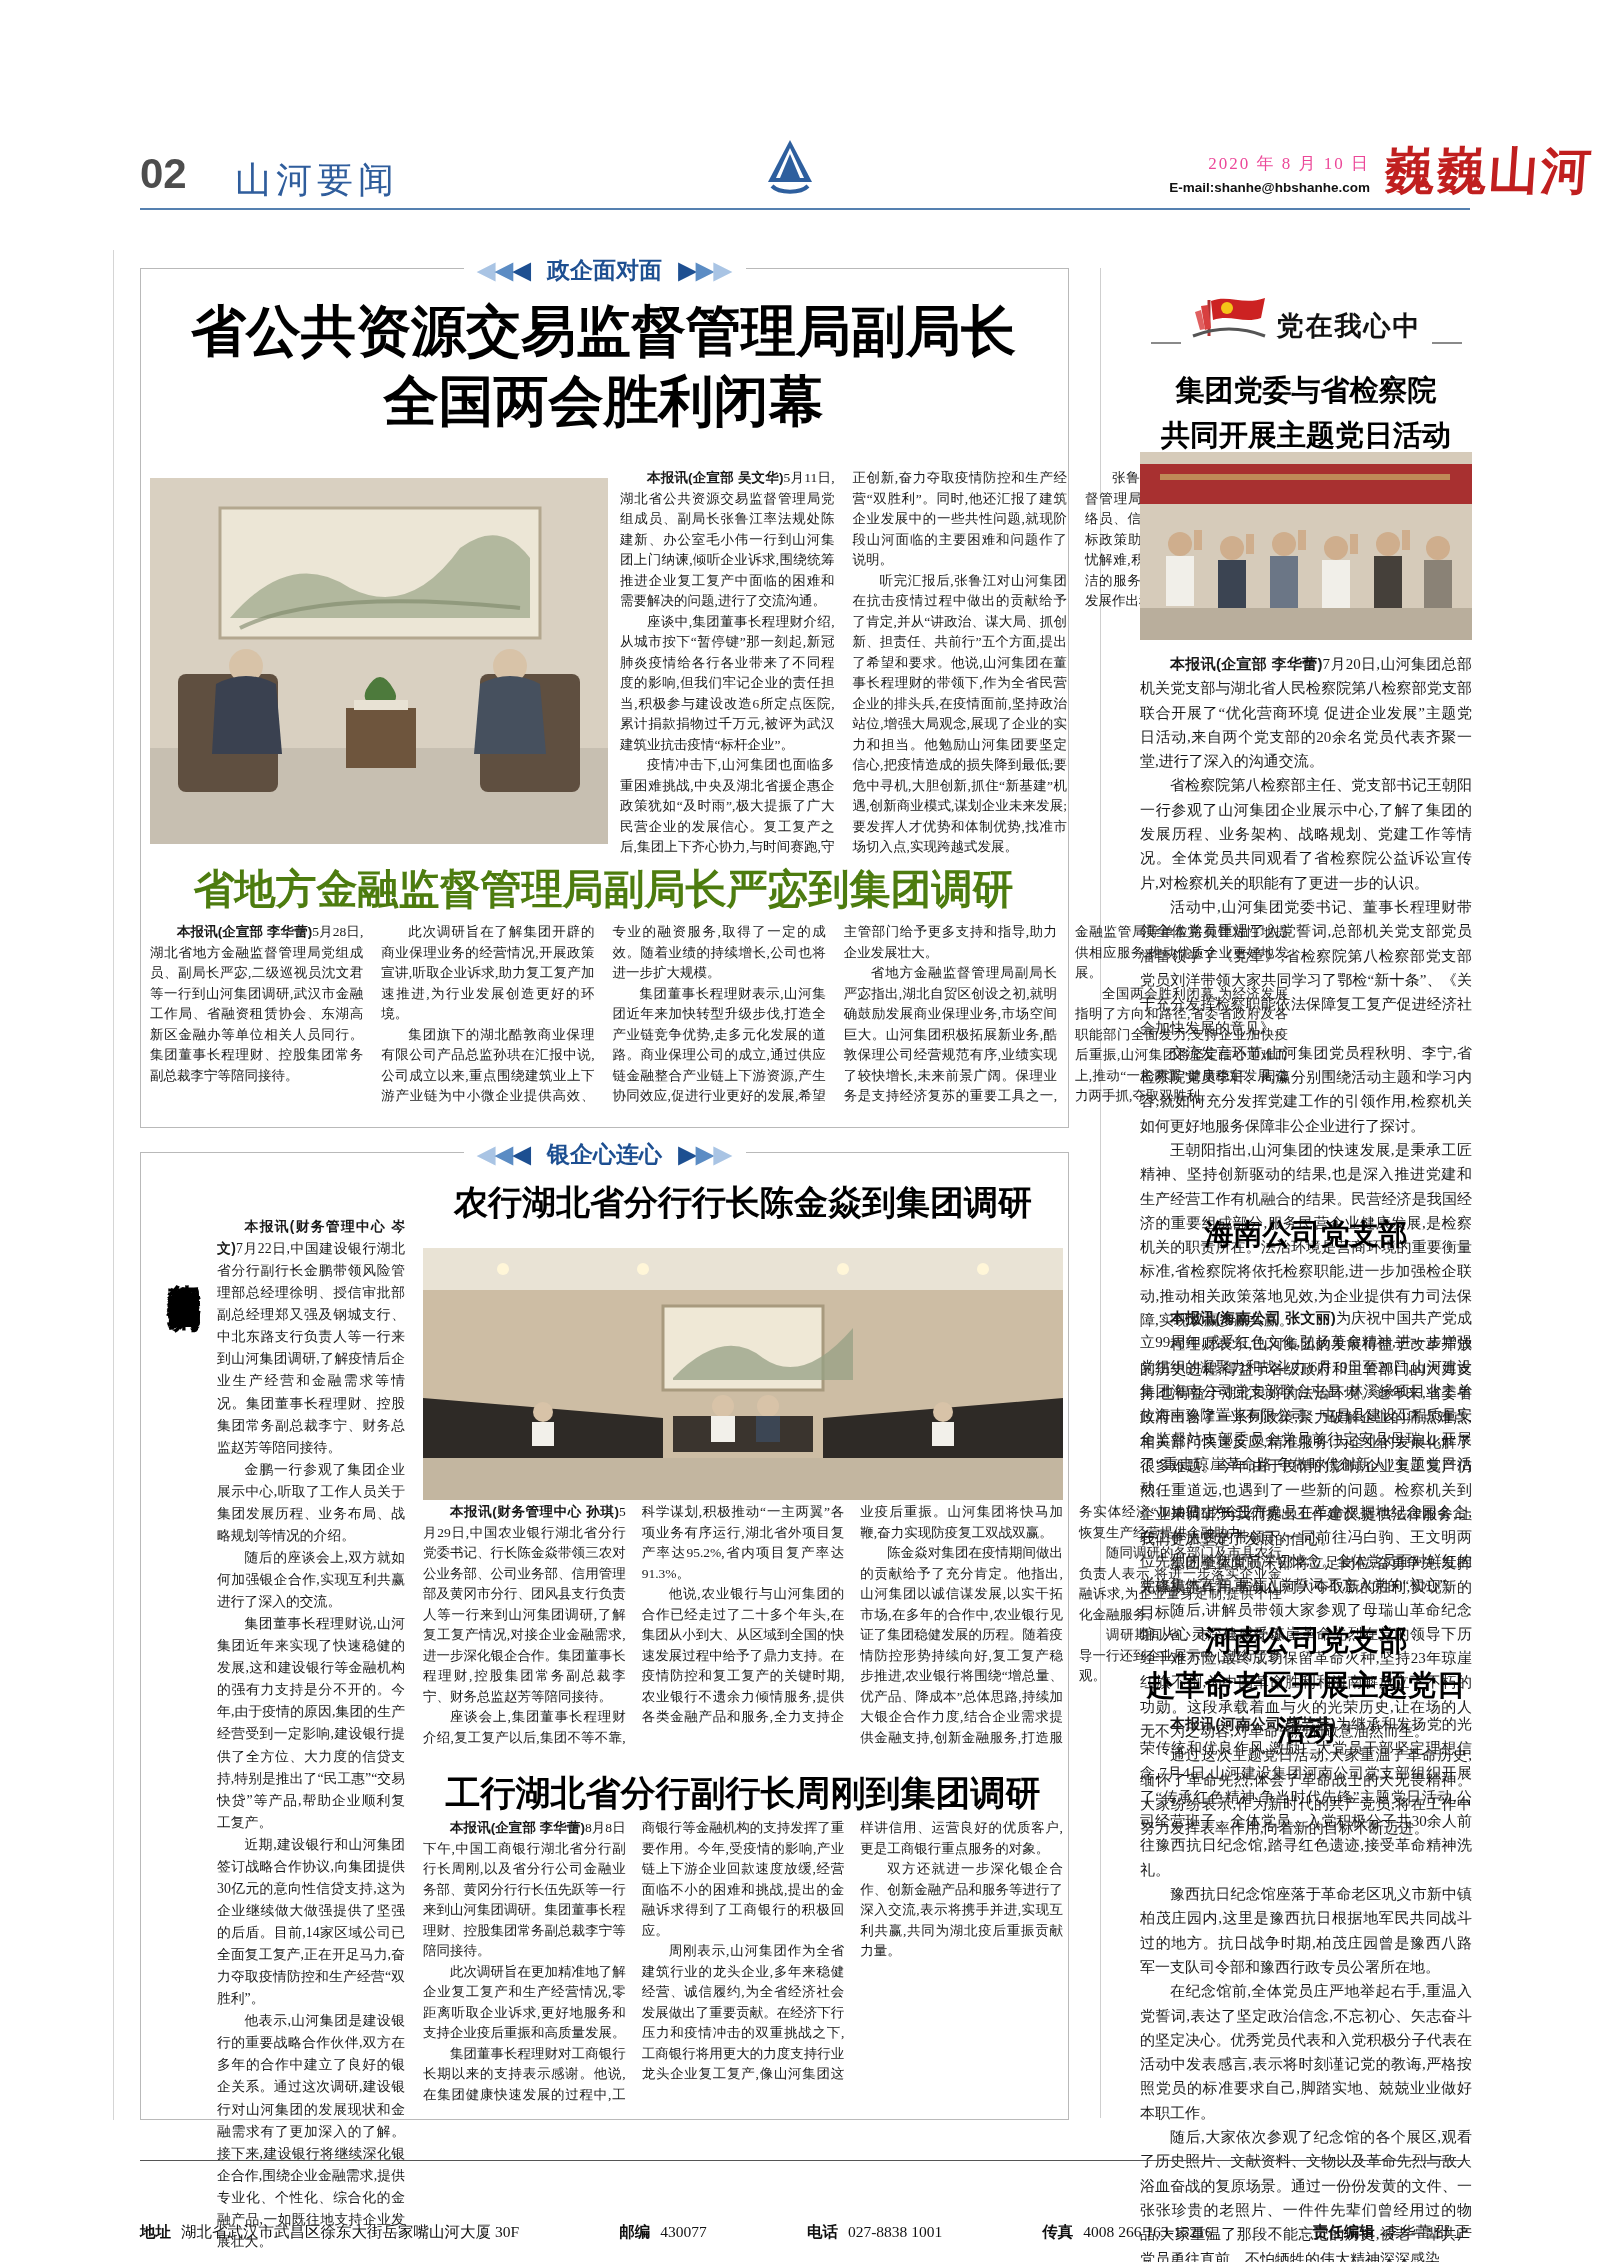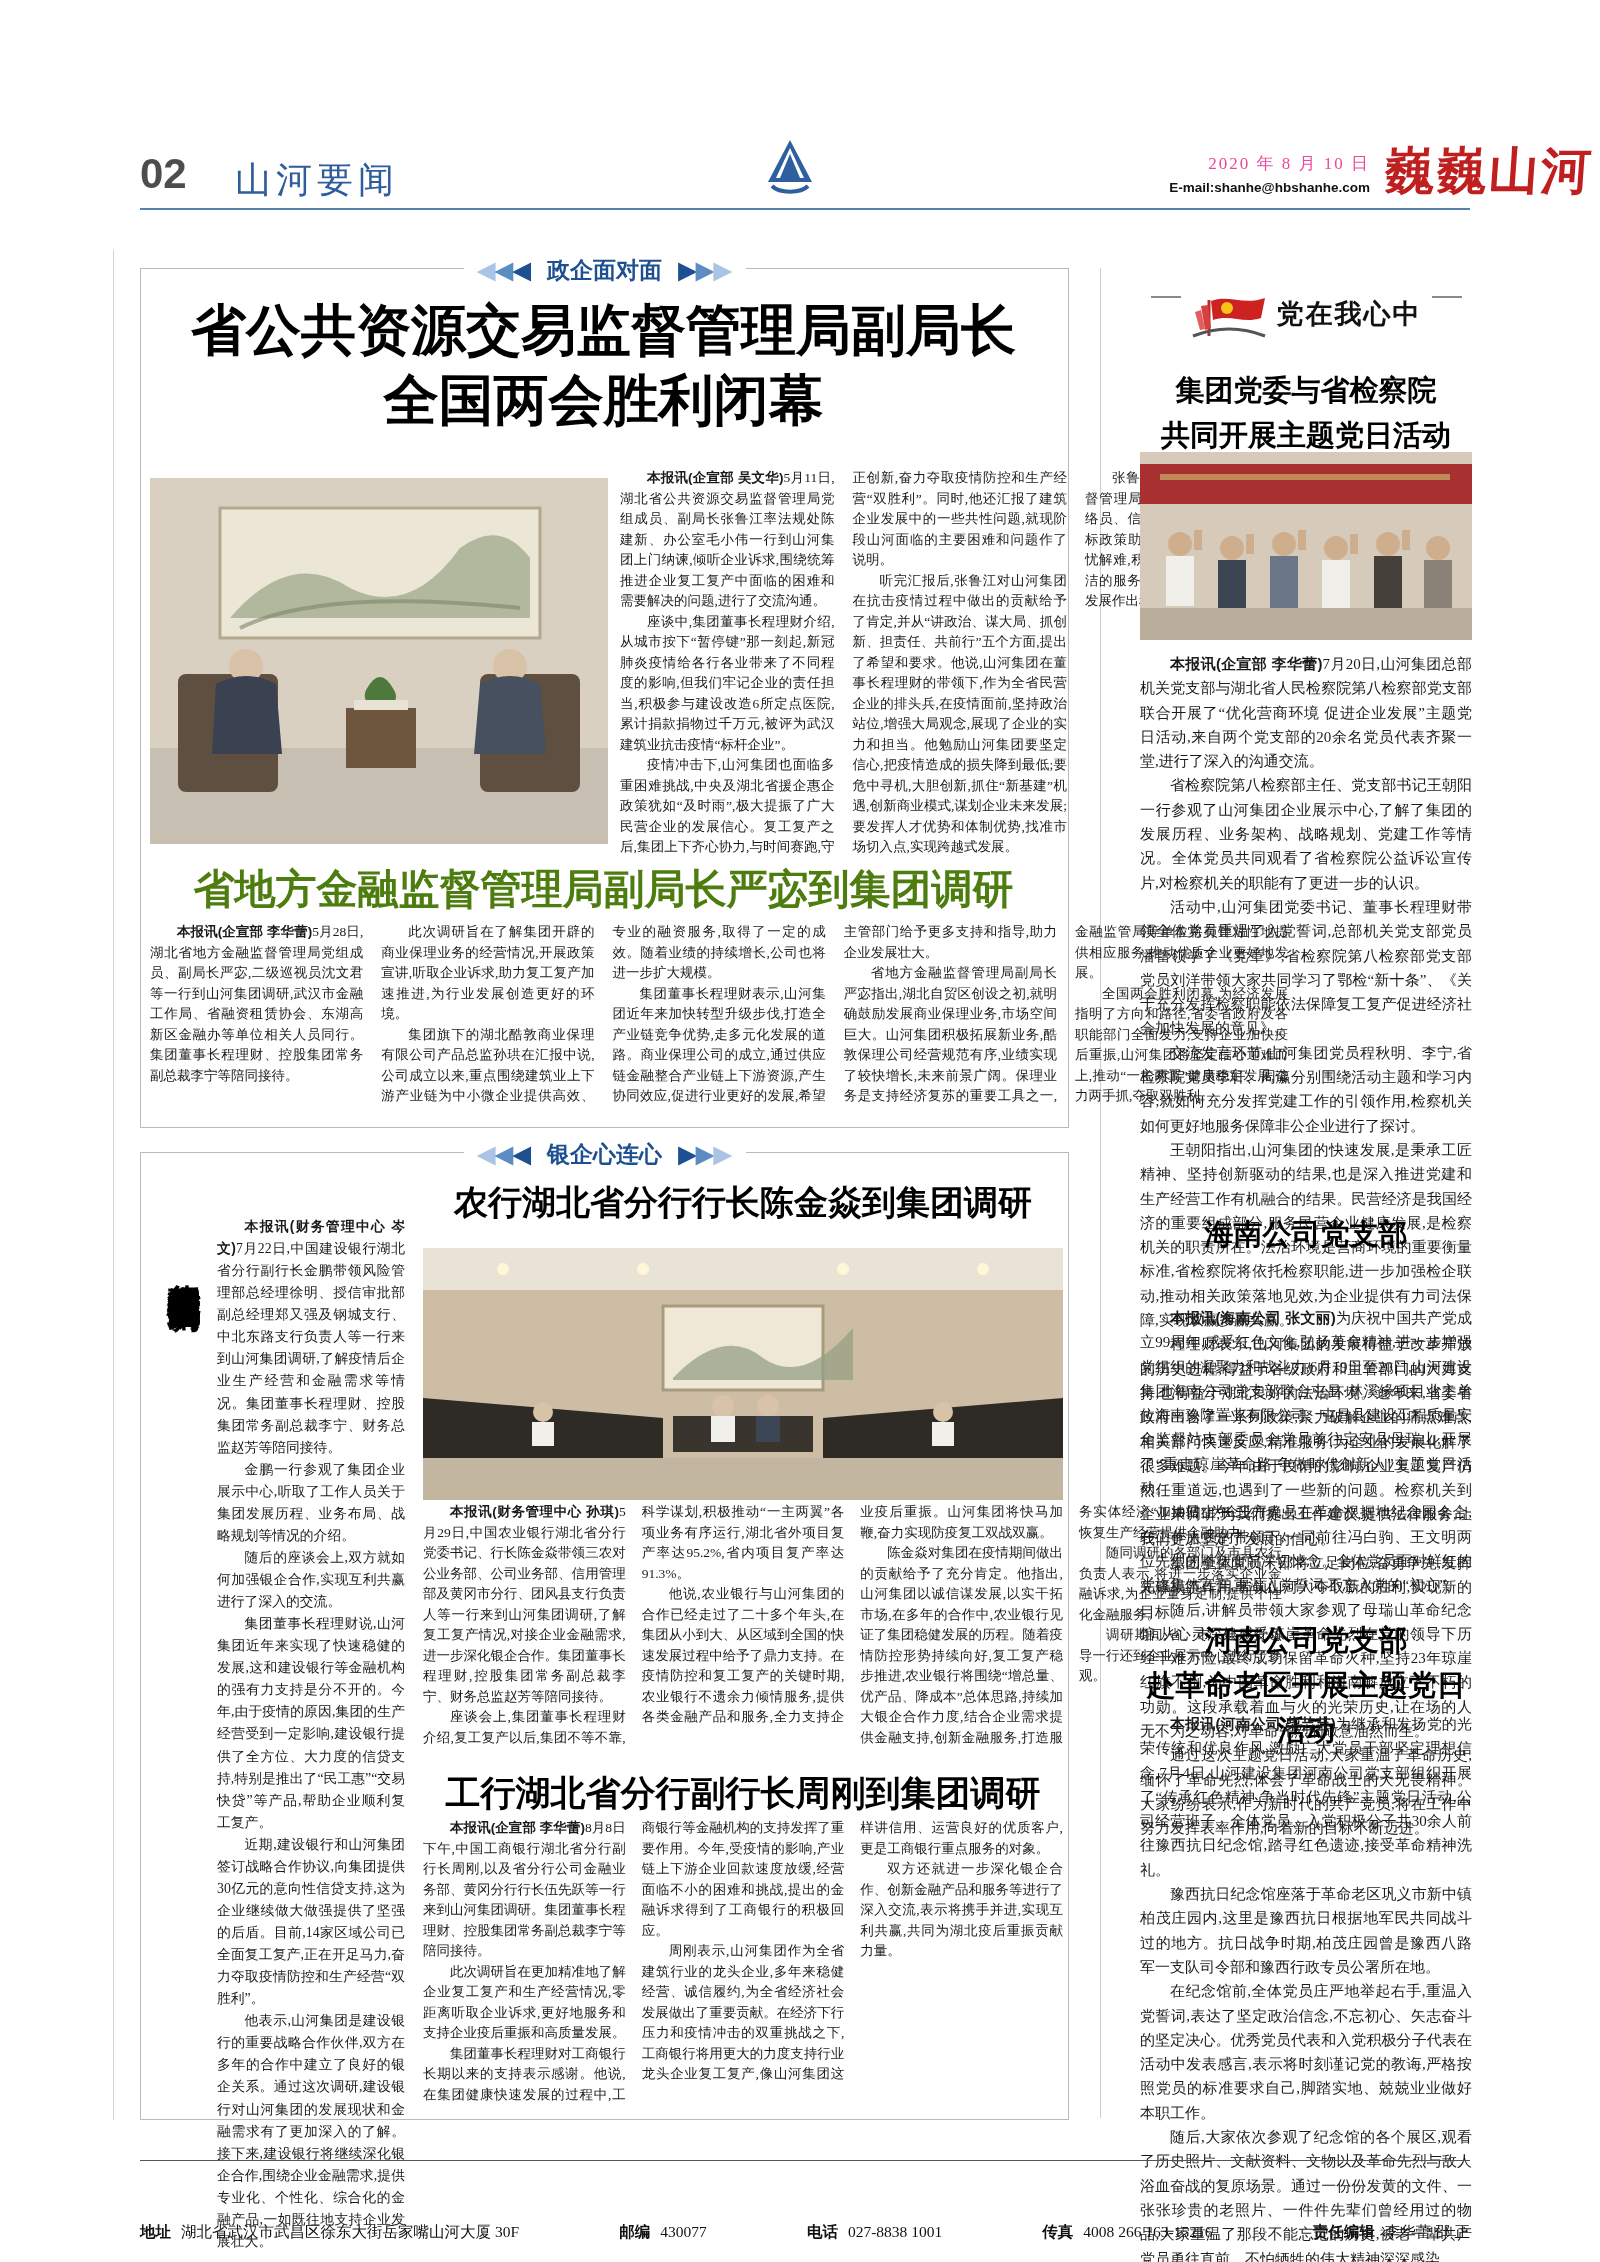--- a/index.html
+++ b/index.html
@@ -21,21 +21,21 @@
   .topbox{left:140px;top:268px;width:927px;height:858px;}
   .midbox{left:140px;top:1152px;width:927px;height:966px;}
   .vdivider{left:1100px;top:268px;width:1px;height:1850px;background:#cfcfcf;}
   .cropline{left:113px;top:250px;width:1px;height:1870px;background:#d5d5d5;}
   
   .marker{transform:translateX(-50%);background:#fff;padding:0 14px;white-space:nowrap;
           font-family:"Liberation Sans",sans-serif;font-size:23px;font-weight:bold;color:#1d4f91;}
   .marker .a1{color:#a9c4e4;} .marker .a2{color:#5b8cc4;} .marker .a3{color:#1d4f91;}
   .marker .txt{margin:0 10px;}
   
-  .h-main{left:150px;top:296px;width:907px;text-align:center;font-family:Liberation Serif, serif;
+  .h-main{left:150px;top:296px;width:907px;text-align:center;font-family:Liberation Sans, sans-serif;
           font-weight:bold;color:#000;font-size:55px;line-height:1.28;}
   .h-yan{left:150px;top:862px;width:907px;text-align:center;font-family:"Liberation Sans",sans-serif;
          font-weight:bold;font-size:41px;color:#4d7c0f;}
   .h-nong{left:423px;top:1180px;width:640px;text-align:center;font-family:"Liberation Sans",sans-serif;
           font-weight:bold;font-size:34px;color:#000;}
   .h-gong{left:423px;top:1770px;width:640px;text-align:center;font-family:"Liberation Sans",sans-serif;
           font-weight:bold;font-size:35px;color:#000;}
   .h-right{width:332px;text-align:center;font-family:"Liberation Sans",sans-serif;font-weight:bold;
            font-size:29px;line-height:1.55;color:#000;}
   .h-vert{left:148px;top:1258px;width:58px;height:592px;writing-mode:vertical-rl;text-orientation:upright;
@@ -44,21 +44,21 @@
   .body{font-size:13.5px;line-height:1.52;text-align:justify;column-fill:auto;}
   .body p{margin:0;text-indent:2em;}
   .body b{font-family:"Liberation Sans",sans-serif;}
   .b-main{left:620px;top:468px;width:447px;height:392px;column-count:2;column-gap:18px;}
   .b-yan{left:150px;top:922px;width:907px;height:200px;column-count:4;column-gap:18px;}
   .b-jian{left:217px;top:1216px;width:188px;height:898px;font-size:13.8px;line-height:1.6;}
   .b-nong{left:423px;top:1502px;width:640px;height:262px;column-count:3;column-gap:16px;}
   .b-gong{left:423px;top:1818px;width:640px;height:296px;column-count:3;column-gap:16px;}
   .b-right{left:1140px;width:332px;font-size:15px;line-height:1.62;}
   
-  .party-head{left:1140px;top:296px;width:332px;display:flex;align-items:flex-start;justify-content:center;gap:10px;}
+  .party-head{left:1140px;top:296px;width:332px;display:flex;align-items:flex-end;justify-content:center;gap:10px;}
   .party-head .dash{width:30px;height:2px;background:#8a8a8a;}
   .party-head .lbl{font-size:27px;font-weight:bold;color:#111;letter-spacing:2px;}
   
   .photo{display:block;}
   
   .frule{left:140px;top:2160px;width:1330px;height:1px;background:#555;}
   .footer{left:140px;top:2178px;width:1330px;display:flex;justify-content:space-between;
           font-size:15.5px;color:#111;margin-top:44px;}
   .footer .lbl{font-weight:bold;font-family:"Liberation Sans",sans-serif;margin-right:10px;}
 </style>

